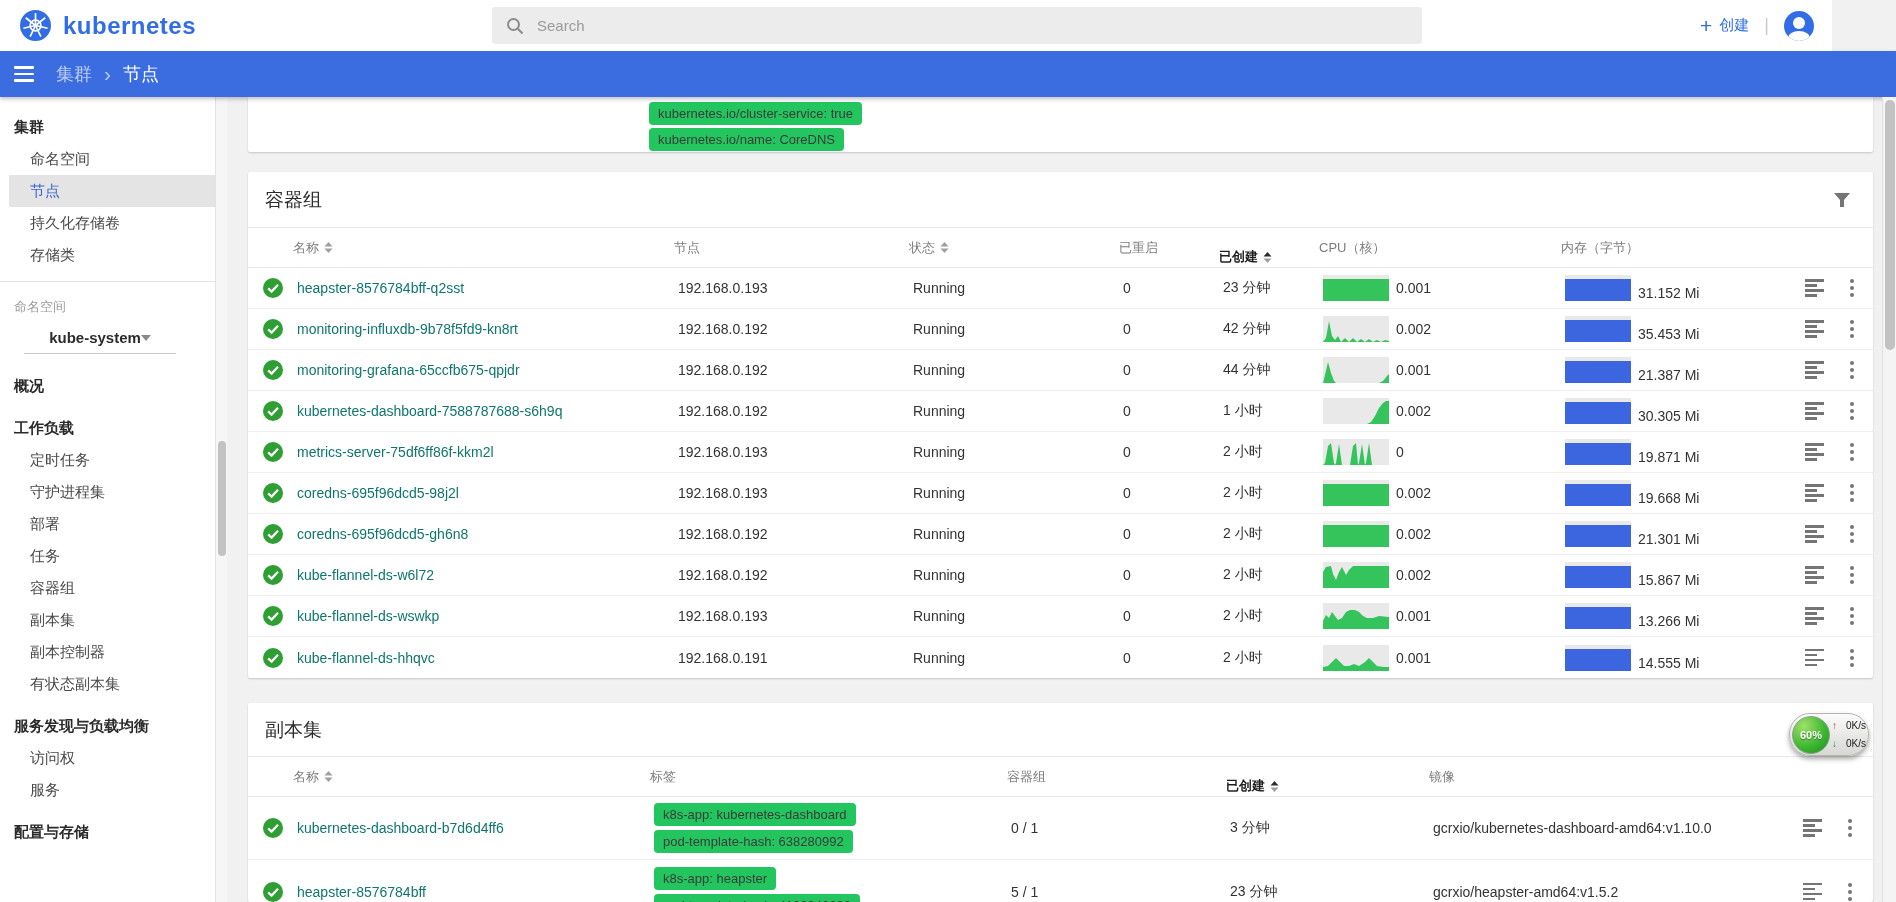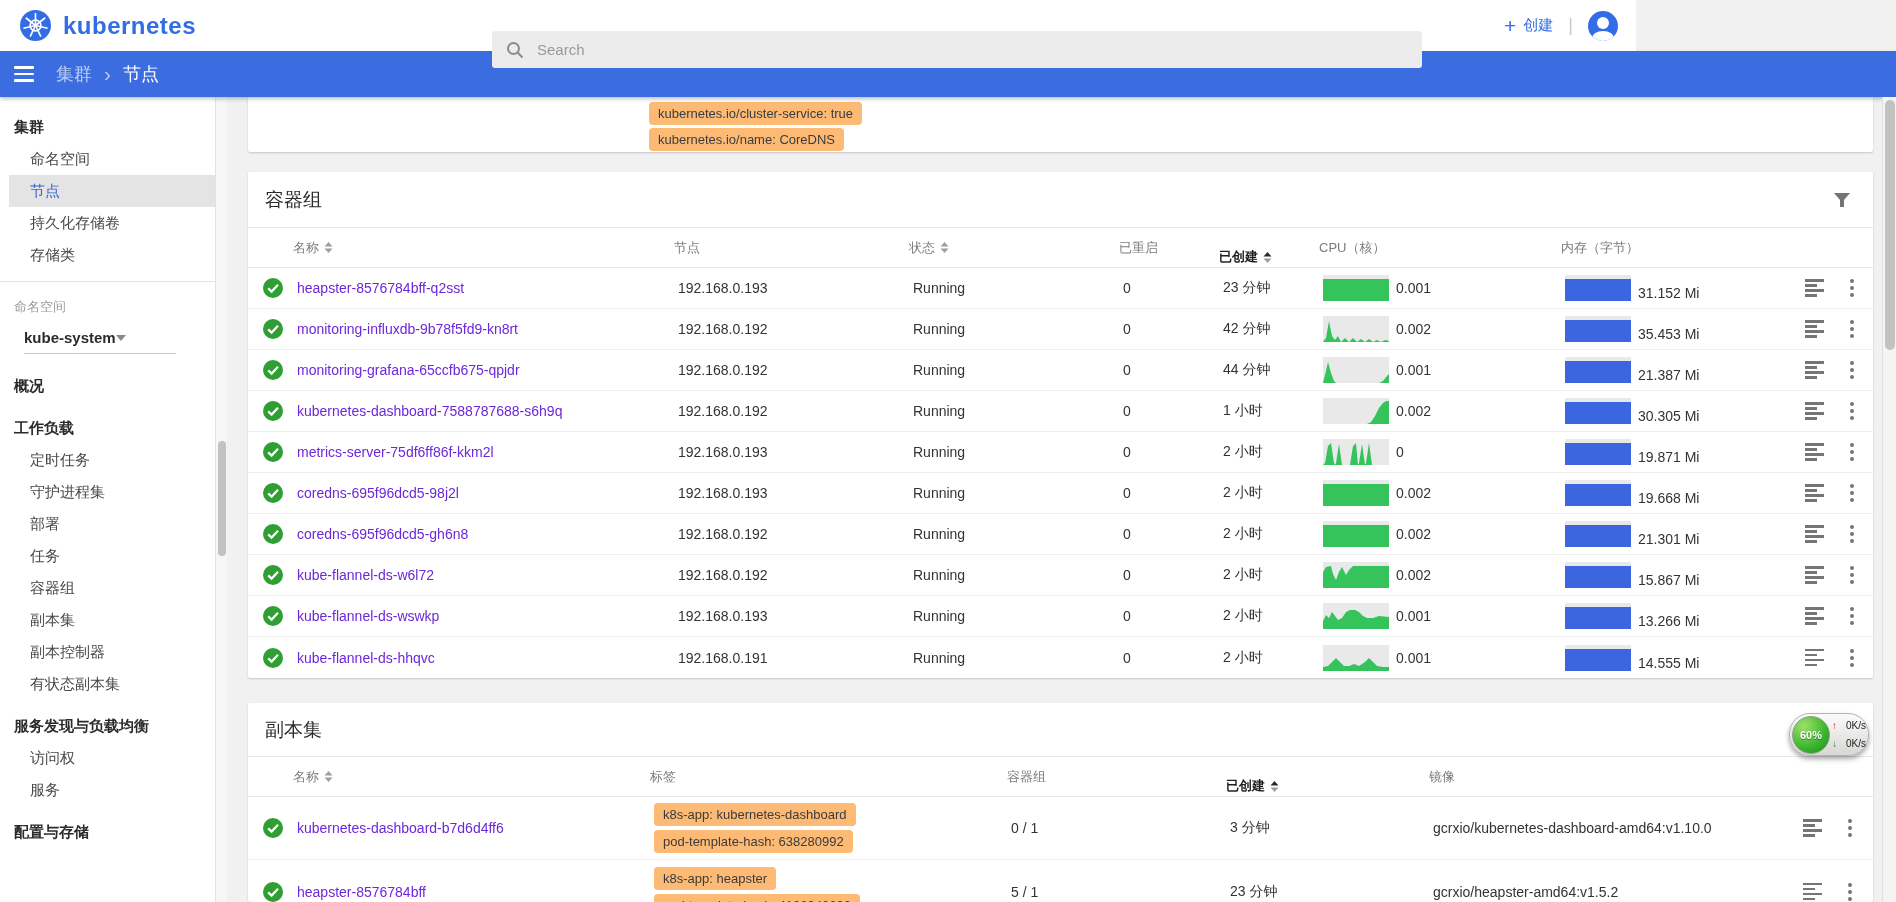--- a/index.html
+++ b/index.html
@@ -1,25 +1,25 @@
 <!DOCTYPE html>
 <html><head>
 <meta charset="utf-8">
 <style>
   * { margin:0; padding:0; box-sizing:border-box; }
   html,body { width:1896px; height:902px; overflow:hidden;
     font-family:"Liberation Sans","DejaVu Sans",sans-serif; background:#f1f1f1; position:relative; }
 
   
-  .topbar { position:absolute; left:0; top:0; width:1636px; height:51px; background:#fff; z-index:30; }
+  .topbar { position:absolute; left:0; top:0; width:1832px; height:51px; background:#fff; z-index:30; }
   .logo-area { position:absolute; left:20px; top:10px; display:flex; align-items:center; gap:12px; }
   .logo-badge { width:31px; height:31px; border-radius:50%; background:#326de6; display:flex; align-items:center; justify-content:center; }
   .logo-text { font-size:24px; font-weight:bold; color:#326de6; letter-spacing:.5px; }
   .searchbox { position:absolute; left:492px; top:7px; width:930px; height:37px; background:#ececec; border-radius:3px;
-    display:flex; align-items:center; padding-left:14px; gap:13px;margin-top:24px; }
+    display:flex; align-items:center; padding-left:14px; gap:13px; }
   .searchbox input { border:none; outline:none; background:transparent; font-size:15px; color:#555; width:800px; }
   .searchbox input::placeholder { color:#9a9a9a; }
   .topbar-right { position:absolute; right:18px; top:0; height:51px; display:flex; align-items:center; gap:15px; }
   .create-link { display:flex; align-items:center; gap:7px; color:#326de6; font-size:15px; cursor:pointer; }
   .plus-glyph { font-size:21px; line-height:15px; font-weight:normal; }
   .top-divider { color:#c9c9c9; font-size:18px; }
   .avatar { width:30px; height:30px; border-radius:50%; overflow:hidden; background:#326de6; position:relative; }
   .avatar .head { position:absolute; left:9px; top:6px; width:12px; height:12px; border-radius:50%; background:#fff; }
   .avatar .body { position:absolute; left:4px; top:20px; width:22px; height:14px; border-radius:50%; background:#fff; }
 
@@ -34,32 +34,32 @@
   .crumb-current { color:#fff; }
 
   
   .sidebar { position:absolute; left:0; top:97px; width:215px; height:805px; background:#fff; z-index:10; padding-top:14px; }
   .side-h { font-size:15px; font-weight:bold; color:#2b2b2b; padding:0 0 0 14px; line-height:32px; }
   .side-item { font-size:15px; color:#494949; padding-left:30px; line-height:32px; cursor:pointer; }
   .side-item.selected { background:#e4e4e4; color:#3a64d0; margin-left:9px; padding-left:21px; }
   .side-divider { height:1px; background:#e4e4e4; margin:10px 0 14px 0; }
   .ns-label { font-size:13px; color:#9a9a9a; padding-left:14px; line-height:22px; }
   .ns-select { margin:4px 0 0 24px; width:152px; border-bottom:1px solid #c9c9c9; display:flex; align-items:center;
-    justify-content:flex-start; height:32px; cursor:pointer; }
+    justify-content:center; height:32px; cursor:pointer; }
   .ns-value { font-size:15px; font-weight:bold; color:#2b2b2b; }
   .ns-caret { width:0; height:0; border-left:5px solid transparent; border-right:5px solid transparent; border-top:6px solid #8a8a8a; }
   .side-gap-sm { height:10px; } .side-gap-md { height:16px; }
   .side-scroll { position:absolute; left:215px; top:97px; width:12px; height:805px; background:#f6f6f6; border-left:1px solid #e2e2e2; z-index:11; }
   .side-scroll .thumb { position:absolute; left:2px; top:344px; width:8px; height:115px; background:#c2c2c2; border-radius:4px; }
 
   
   .card { position:absolute; background:#fff; border-radius:2px; box-shadow:0 1px 2px rgba(0,0,0,.18); }
   .card-labels { left:248px; top:97px; width:1625px; height:55px; border-radius:0 0 2px 2px; }
   .chip-stack { position:absolute; left:401px; top:5px; display:flex; flex-direction:column; align-items:flex-start; gap:3px; }
-  .chip { background:#fdba74; color:#3c3c3c; font-size:13px; border-radius:4px; padding:4px 9px; white-space:nowrap; }
+  .chip { background:#22c55e; color:#3c3c3c; font-size:13px; border-radius:4px; padding:4px 9px; white-space:nowrap; }
 
   .card-pods { left:248px; top:172px; width:1625px; height:506px; }
   .card-replicas { left:248px; top:703px; width:1625px; height:199px; overflow:hidden; }
   .card-title-row { height:56px; display:flex; align-items:center; justify-content:space-between;
     padding:0 22px 0 17px; border-bottom:1px solid #e7e7e7; }
   .card-replicas .card-title-row { height:54px; }
   .card-title { font-size:19px; color:#2b2b2b; }
   .filter-icon { cursor:pointer; }
 
   .thead { display:flex; align-items:center; height:40px; border-bottom:1px solid #e7e7e7; font-size:13px; color:#7c7c7c; }
@@ -73,21 +73,21 @@
   .c-name { width:381px; flex:none; } .c-node { width:235px; flex:none; } .c-status { width:210px; flex:none; }
   .c-restarts { width:100px; flex:none; } .c-age { width:100px; flex:none; }
   .c-cpu { width:242px; flex:none; display:flex; align-items:center; gap:7px; }
   .c-mem { width:230px; flex:none; display:flex; align-items:flex-end; gap:7px; }
   .c-logs { width:38px; flex:none; display:flex; justify-content:center; cursor:pointer; }
   .c-kebab { width:38px; flex:none; display:flex; justify-content:center; cursor:pointer; }
   .pad-name { padding-left:45px; }
   
   .r-name { width:357px; flex:none; } .r-labels { width:357px; flex:none; display:flex; flex-direction:column; align-items:flex-start; gap:4px; }
   .r-pods { width:219px; flex:none; } .r-age { width:203px; flex:none; } .r-image { width:360px; flex:none; }
-  a.pod-link { color:#6d28d9; text-decoration:none; cursor:pointer;text-align:right; }
+  a.pod-link { color:#0f766e; text-decoration:none; cursor:pointer;text-align:right; }
   .sparkwrap { width:66px; height:26px; background:#e9e9e9; flex:none; }
   .kebab { display:flex; flex-direction:column; gap:3px; }
   .kebab i { width:4px; height:4px; border-radius:50%; background:#757575; display:block; }
   .logsicon { display:flex; flex-direction:column; gap:2.5px; width:19px; }
   .logsicon i { height:2.5px; background:#757575; display:block; }
   .logsicon i:nth-child(2), .logsicon i:nth-child(4) { width:12px; }
 
   
   .page-scroll { position:absolute; left:1882px; top:97px; width:14px; height:805px; background:#f4f4f4; border-left:1px solid #e0e0e0; z-index:40; }
   .page-scroll .thumb { position:absolute; left:2px; top:3px; width:10px; height:250px; background:#c2c2c2; border-radius:5px; }

